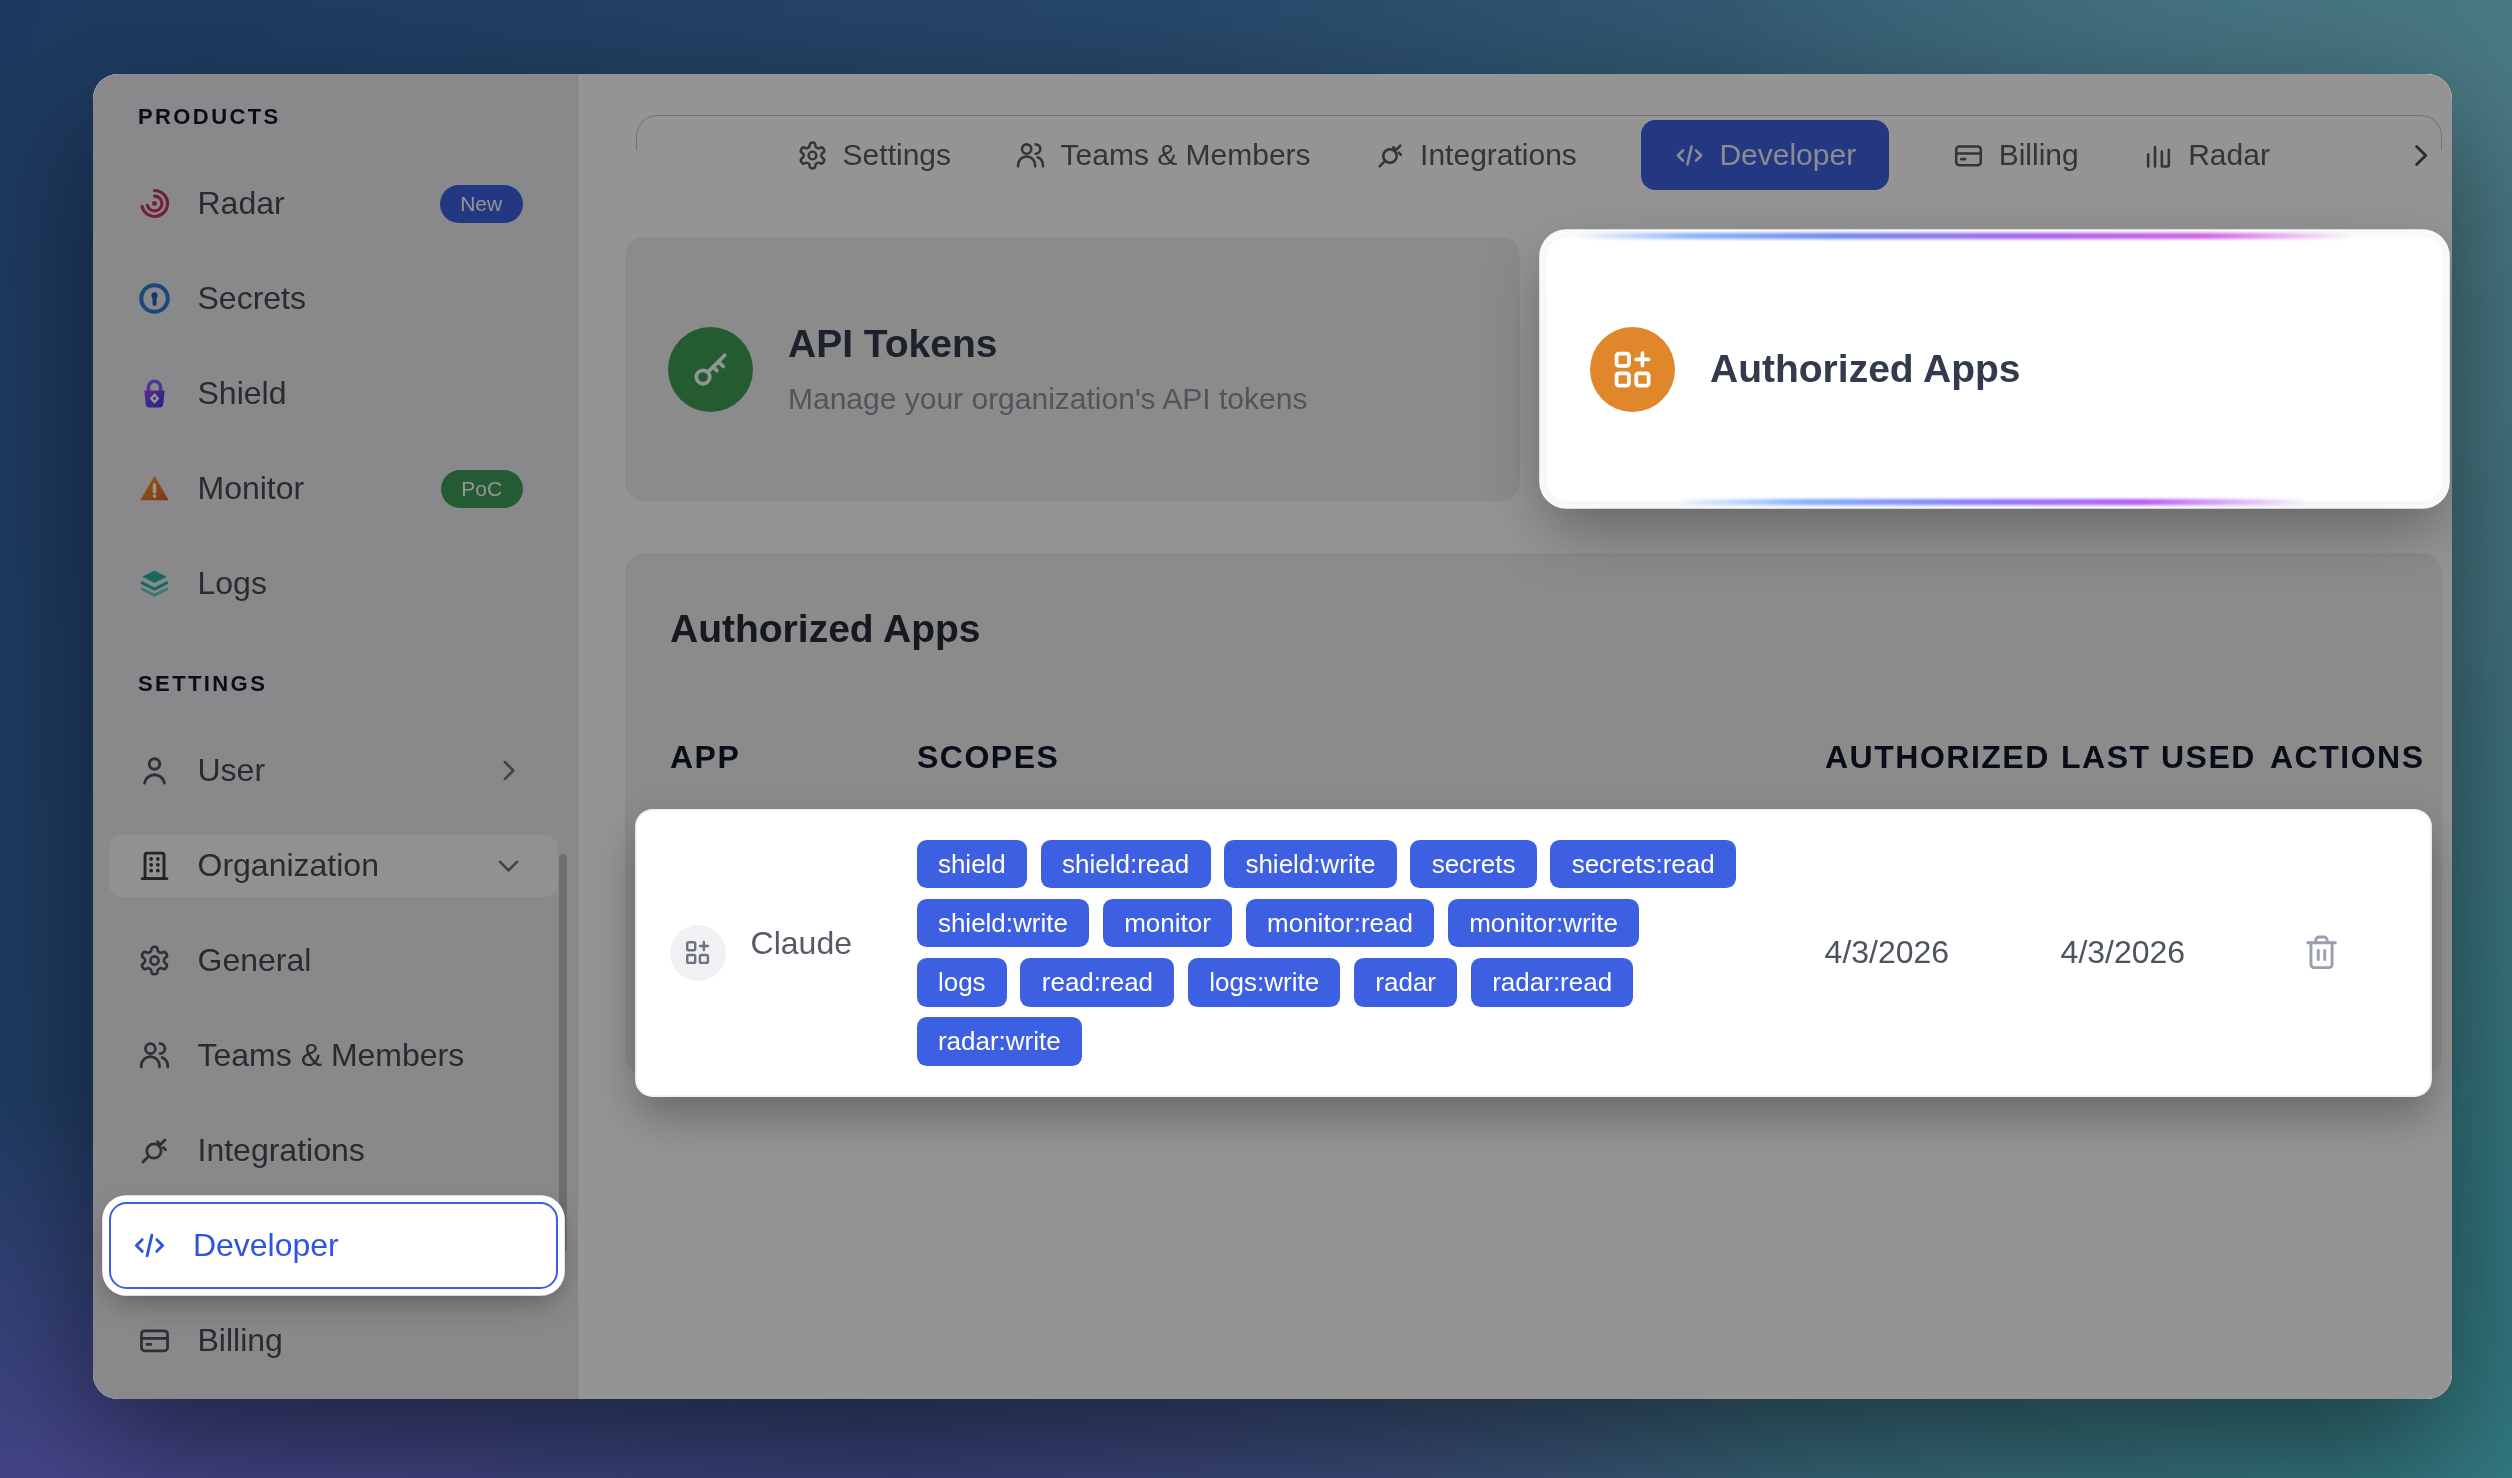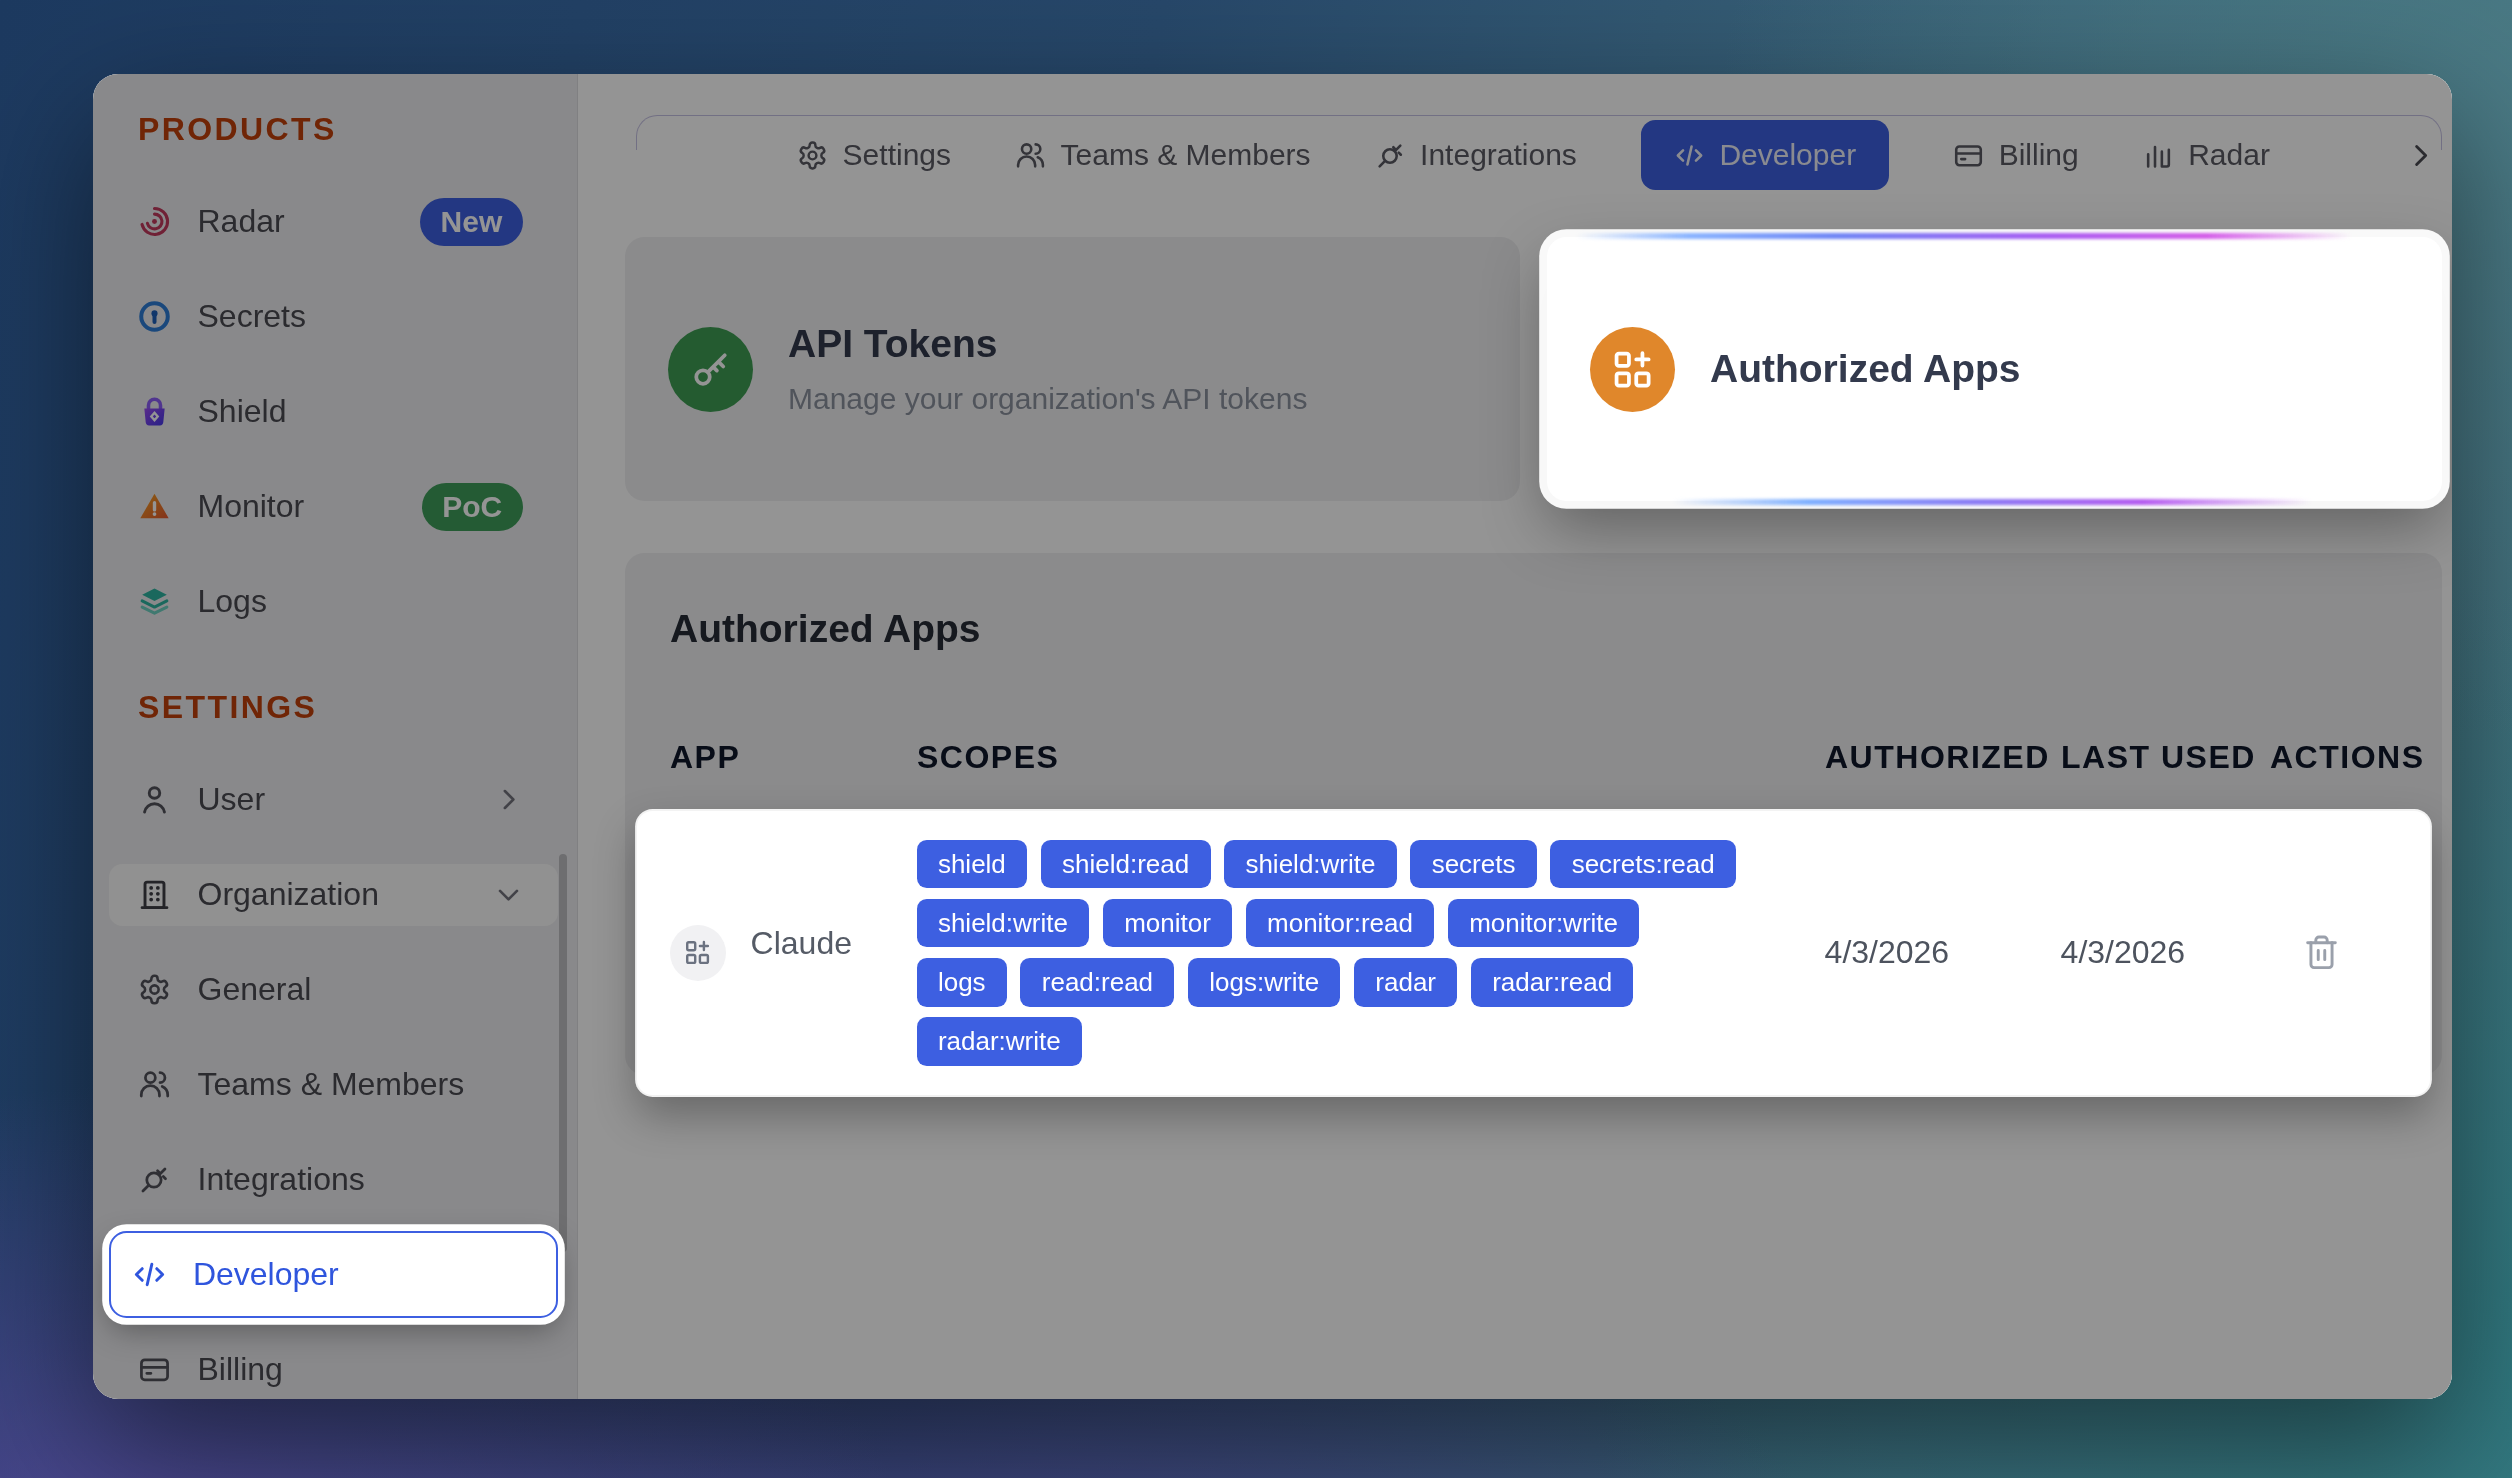--- a/index.html
+++ b/index.html
@@ -17,29 +17,29 @@
     position:absolute; left:93px; top:74px; width:2359px; height:1325px;
     background:#ffffff; border-radius:25px; overflow:hidden; display:flex;
     box-shadow:0 48px 136px rgba(0,0,0,.5);
   }
   .dim{ position:absolute; inset:0; background:rgba(0,0,0,.42); z-index:50; pointer-events:none; }
   .spot{ position:relative; z-index:60; }
 
   
   .sidebar{ width:485px; flex:none; background:#ededef; border-right:1.9px solid #dcdce0;
     position:relative; padding-top:3.9px; overflow:hidden; }
-  .ssec-label{ font-size:32px; font-weight:600; letter-spacing:2.4px; color:#c2410c;
-    margin:33px 0 43px 45px; }
+  .ssec-label{ font-size:22px; font-weight:600; letter-spacing:2.4px; color:#0f172a;
+    margin:26px 0 43px 45px; }
   .ssec-label.second{ margin-top:56px; }
   .srow{ height:62px; margin:0 19.4px 33px 15.5px; display:flex; align-items:center;
     padding:0 35px 0 27px; border-radius:13.6px; cursor:pointer; }
   .srow .sicon{ width:37px; height:37px; flex:none; display:flex; align-items:center; justify-content:center; }
   .srow .slabel{ font-size:32px; color:#4a4a52; margin-left:25px; flex:1; }
   .srow.hl{ background:#fafafa; }
-  .badge{ font-size:30px; font-weight:700; color:#fff; padding:6.8px 20.4px; border-radius:969px; }
+  .badge{ font-size:21px; font-weight:400; color:#fff; padding:6.8px 20.4px; border-radius:969px; }
   .badge.blue{ background:#3D5FE1; }
   .badge.green{ background:#3E9E5B; }
   .chev{ color:#73737c; flex:none; }
   .srow.dev{ background:#ffffff; border:2.9px solid #3D5FE1; height:87px; margin-top:-12.6px;
     margin-bottom:20.4px; padding-left:20.4px; border-radius:17.5px;
     box-shadow:0 0 0 6.8px #ffffff, 0 11.6px 31px rgba(0,0,0,.35); }
   .srow.dev .slabel{ color:#2f55dd; font-weight:500; }
   .sb-thumb{ position:absolute; right:9.7px; top:780px; width:8.7px; height:398px;
     background:rgba(70,70,80,.28); border-radius:4.8px; }
 

